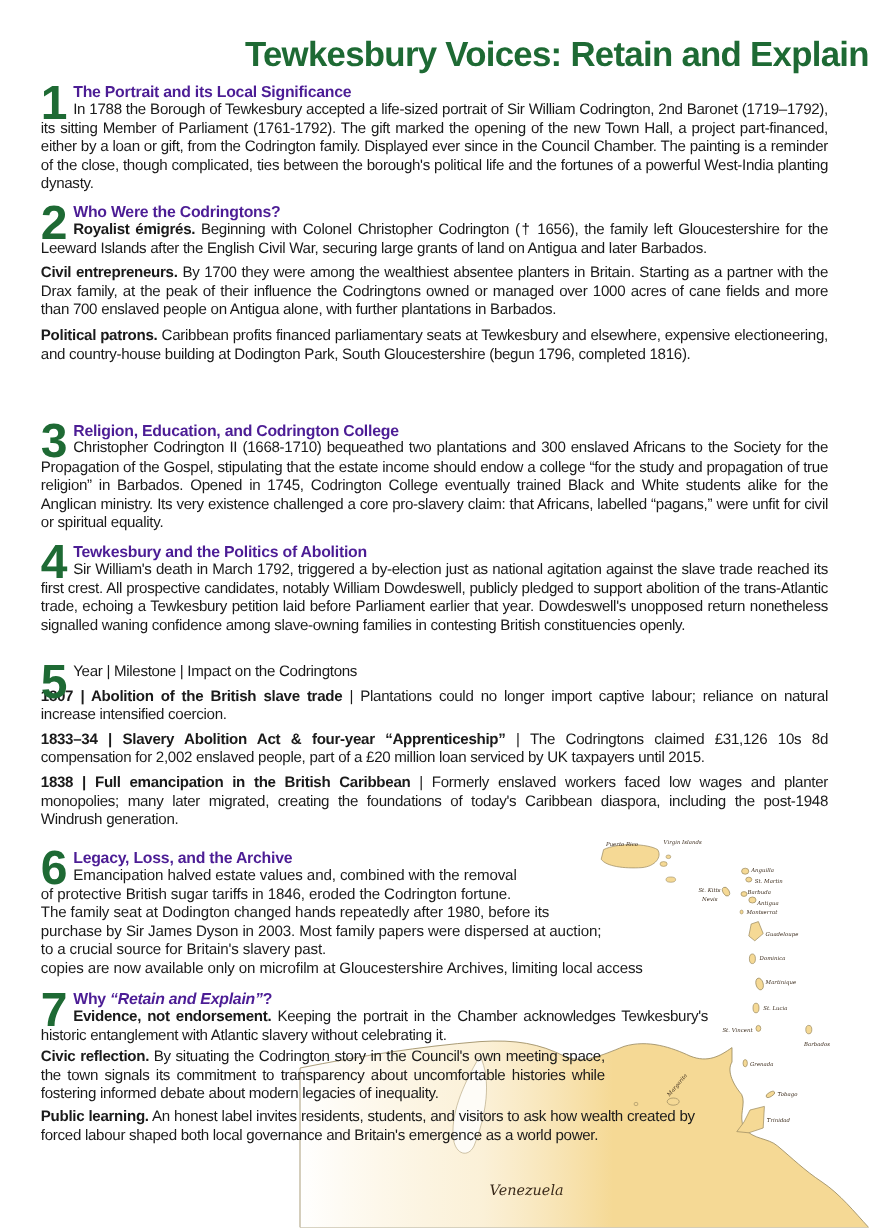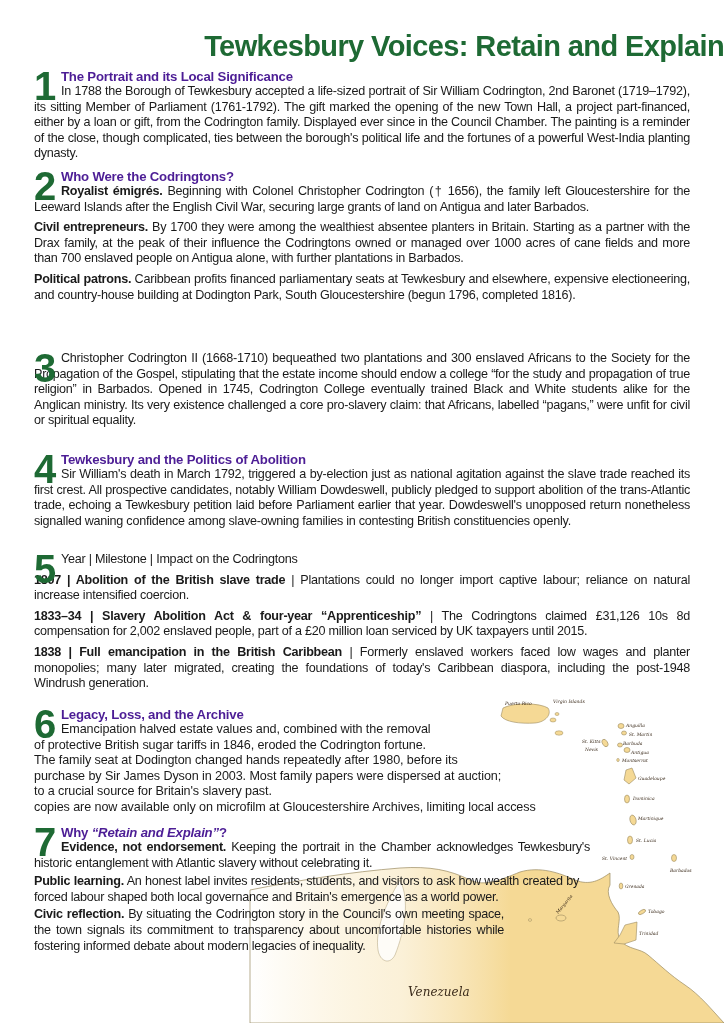--- a/index.html
+++ b/index.html
@@ -101,20 +101,21 @@
   <div class="section" style="top:169px">
     <div class="num">2</div>
     <div class="head">Who Were the Codringtons?</div>
     <p class="first"><b>Royalist émigrés.</b><span> Beginning with Colonel Christopher Codrington († 1656), the family left Gloucestershire for the Leeward Islands after the English Civil War, securing large grants of land on Antigua and later Barbados.</span></p>
     <p class="gap"><b>Civil entrepreneurs.</b><span> By 1700 they were among the wealthiest absentee planters in Britain. Starting as a partner with the Drax family, at the peak of their influence the Codringtons owned or managed over 1000 acres of cane fields and more than 700 enslaved people on Antigua alone, with further plantations in Barbados.</span></p>
     <p class="gap"><b>Political patrons.</b><span> Caribbean profits financed parliamentary seats at Tewkesbury and elsewhere, expensive electioneering, and country-house building at Dodington Park, South Gloucestershire (begun 1796, completed 1816).</span></p>
   </div>
 
   <div class="section" style="top:351px">
     <div class="num">3</div>
+    <div class="head">Religion, Education, and Codrington College</div>
     <p class="first"><span>Christopher Codrington II (1668-1710) bequeathed two plantations and 300 enslaved Africans to the Society for the Propagation of the Gospel, stipulating that the estate income should endow a college “for the study and propagation of true religion” in Barbados. Opened in 1745, Codrington College eventually trained Black and White students alike for the Anglican ministry. Its very existence challenged a core pro-slavery claim: that Africans, labelled “pagans,” were unfit for civil or spiritual equality.</span></p>
   </div>
 
   <div class="section" style="top:452px">
     <div class="num">4</div>
     <div class="head">Tewkesbury and the Politics of Abolition</div>
     <p class="first"><span>Sir William's death in March 1792, triggered a by-election just as national agitation against the slave trade reached its first crest. All prospective candidates, notably William Dowdeswell, publicly pledged to support abolition of the trans-Atlantic trade, echoing a Tewkesbury petition laid before Parliament earlier that year. Dowdeswell's unopposed return nonetheless signalled waning confidence among slave-owning families in contesting British constituencies openly.</span></p>
   </div>
 
   <div class="section" style="top:552px">
@@ -135,16 +136,16 @@
       <div>purchase by Sir James Dyson in 2003. Most family papers were dispersed at auction;</div>
       <div>to a crucial source for Britain's slavery past.</div>
       <div>copies are now available only on microfilm at Gloucestershire Archives, limiting local access</div>
     </div>
   </div>
 
   <div class="section" style="top:825px">
     <div class="num">7</div>
     <div class="head"><span>Why </span><i>“Retain and Explain”</i><span>?</span></div>
     <p class="first" style="width:556px"><b>Evidence, not endorsement.</b><span> Keeping the portrait in the Chamber acknowledges Tewkesbury's historic entanglement with Atlantic slavery without celebrating it.</span></p>
+    <p style="width:470px; margin-top:2px"><b>Civic reflection.</b><span> By situating the Codrington story in the Council's own meeting space, the town signals its commitment to transparency about uncomfortable histories while fostering informed debate about modern legacies of inequality.</span></p>
     <p style="width:545px; margin-top:3px"><b>Public learning.</b><span> An honest label invites residents, students, and visitors to ask how wealth created by forced labour shaped both local governance and Britain's emergence as a world power.</span></p>
-    <p style="width:470px; margin-top:2px"><b>Civic reflection.</b><span> By situating the Codrington story in the Council's own meeting space, the town signals its commitment to transparency about uncomfortable histories while fostering informed debate about modern legacies of inequality.</span></p>
   </div>
 </div>
 
 </body></html>

